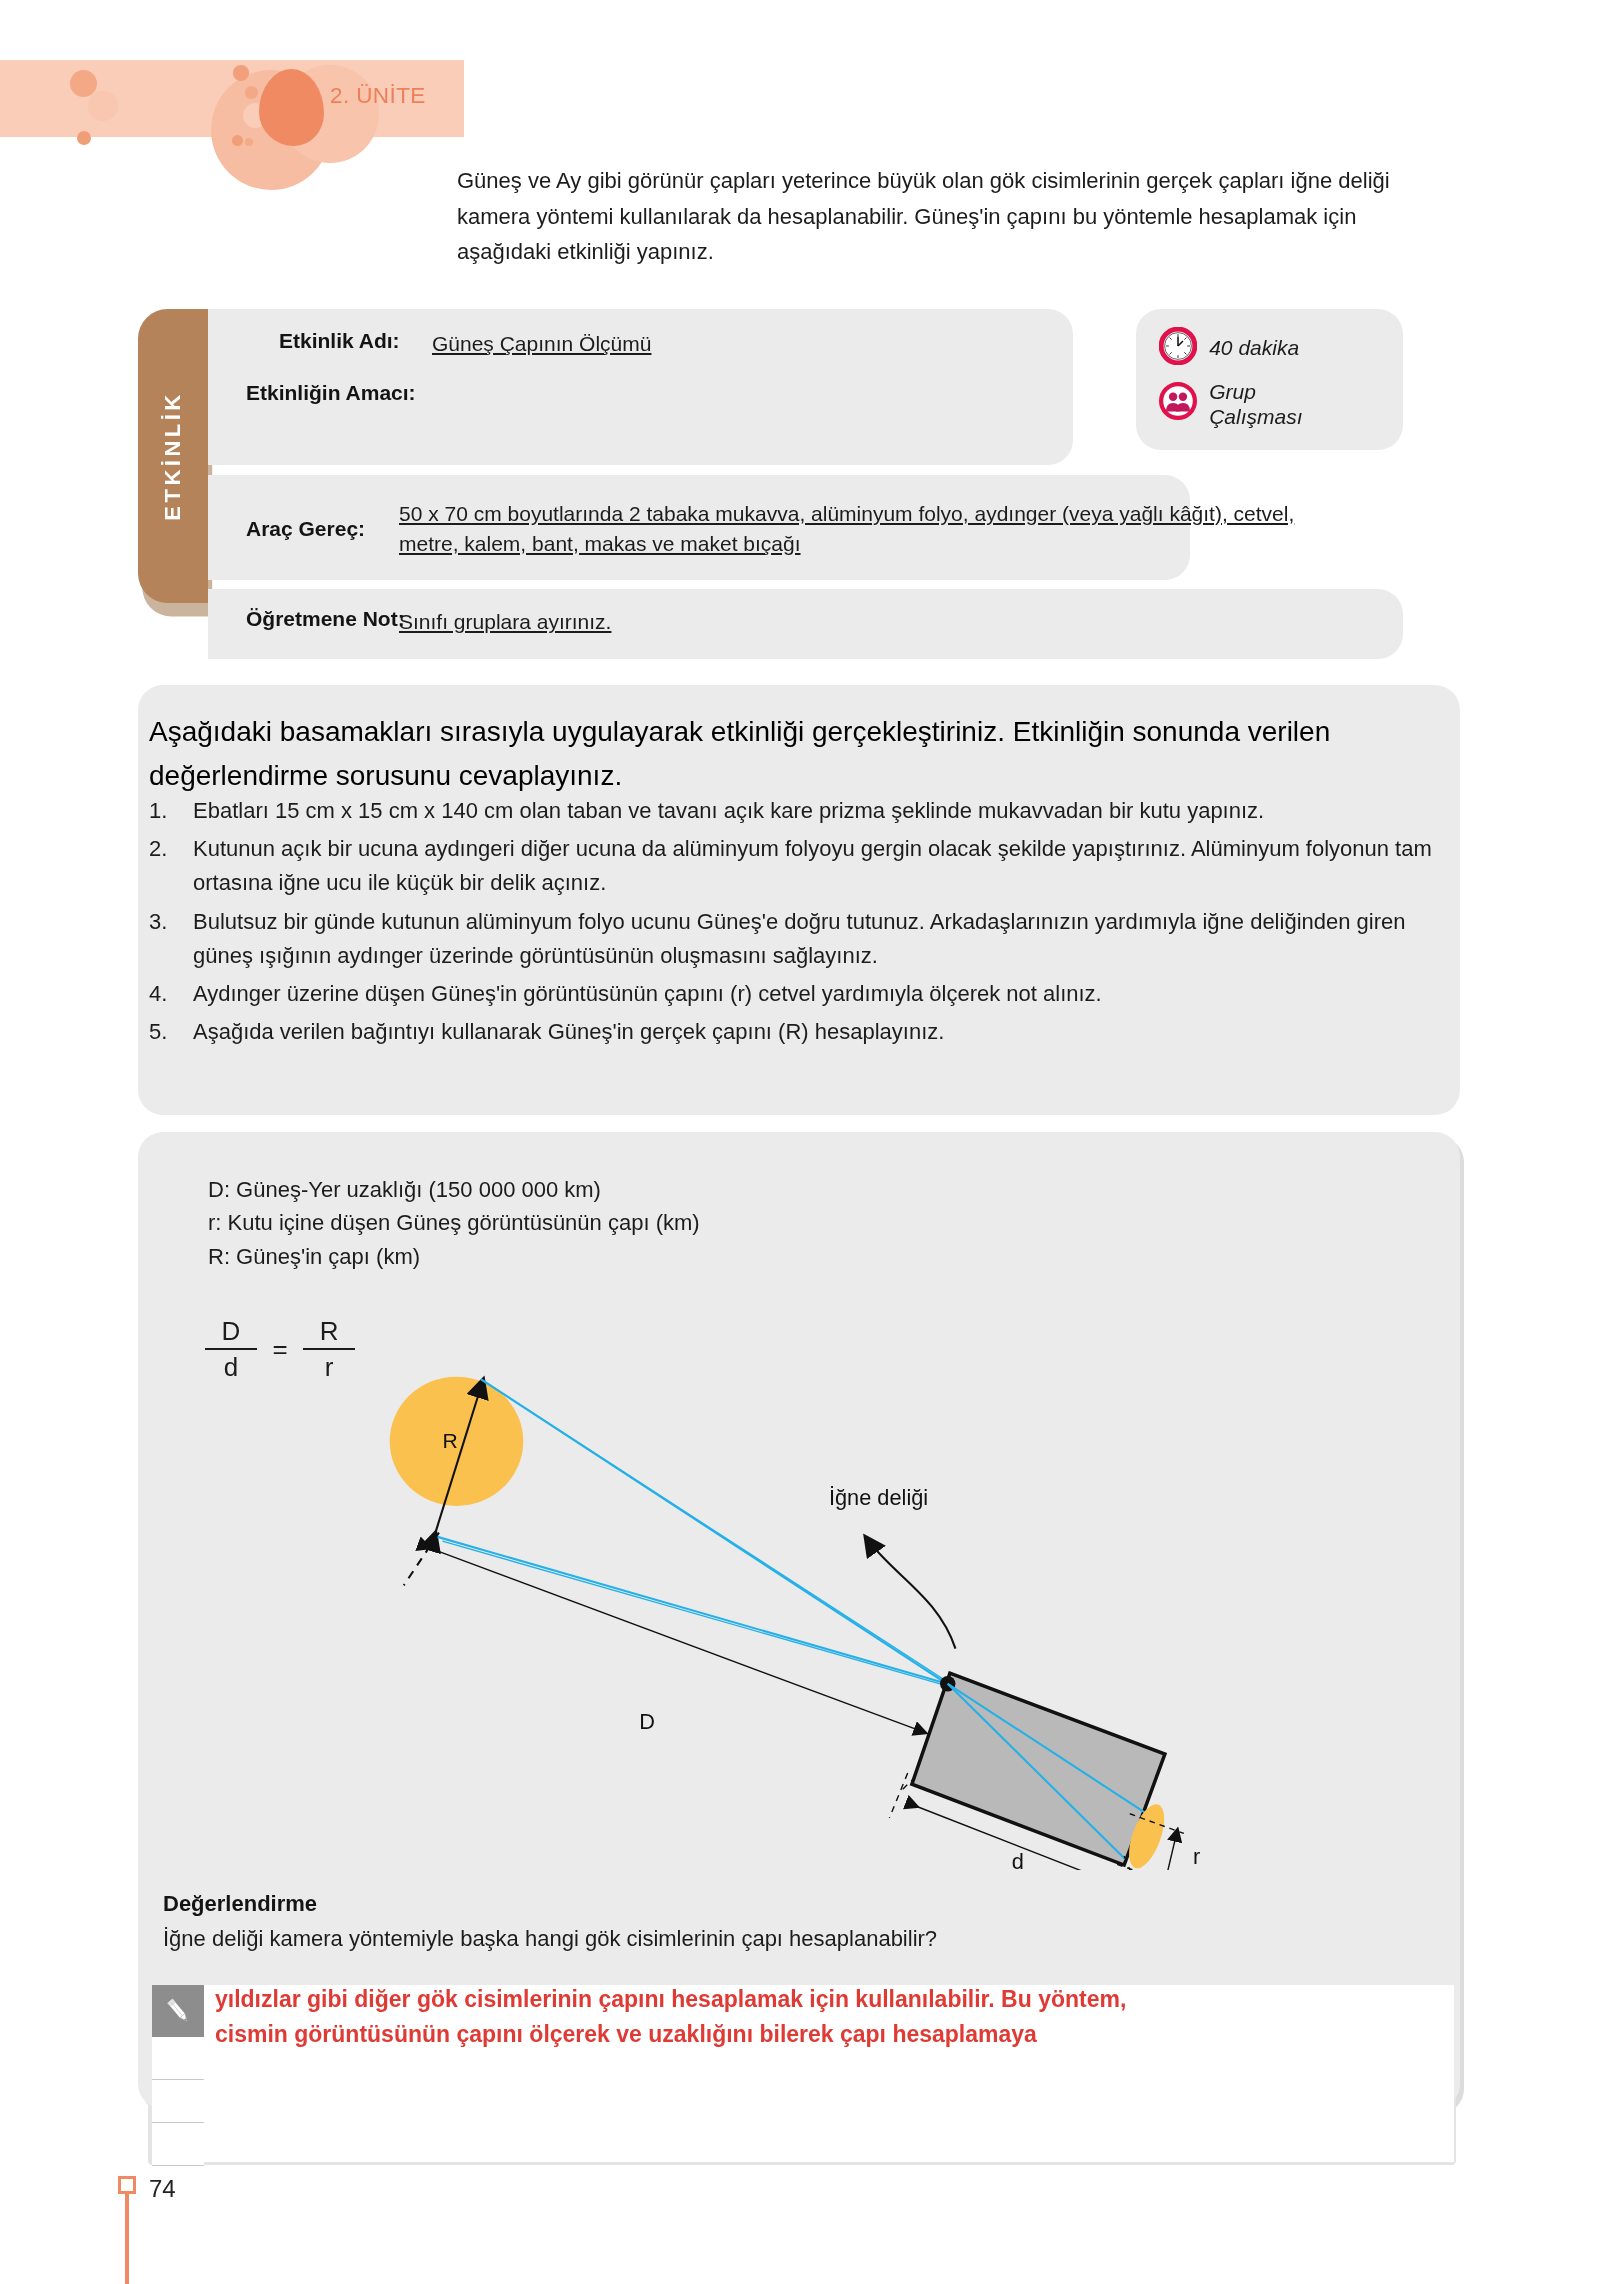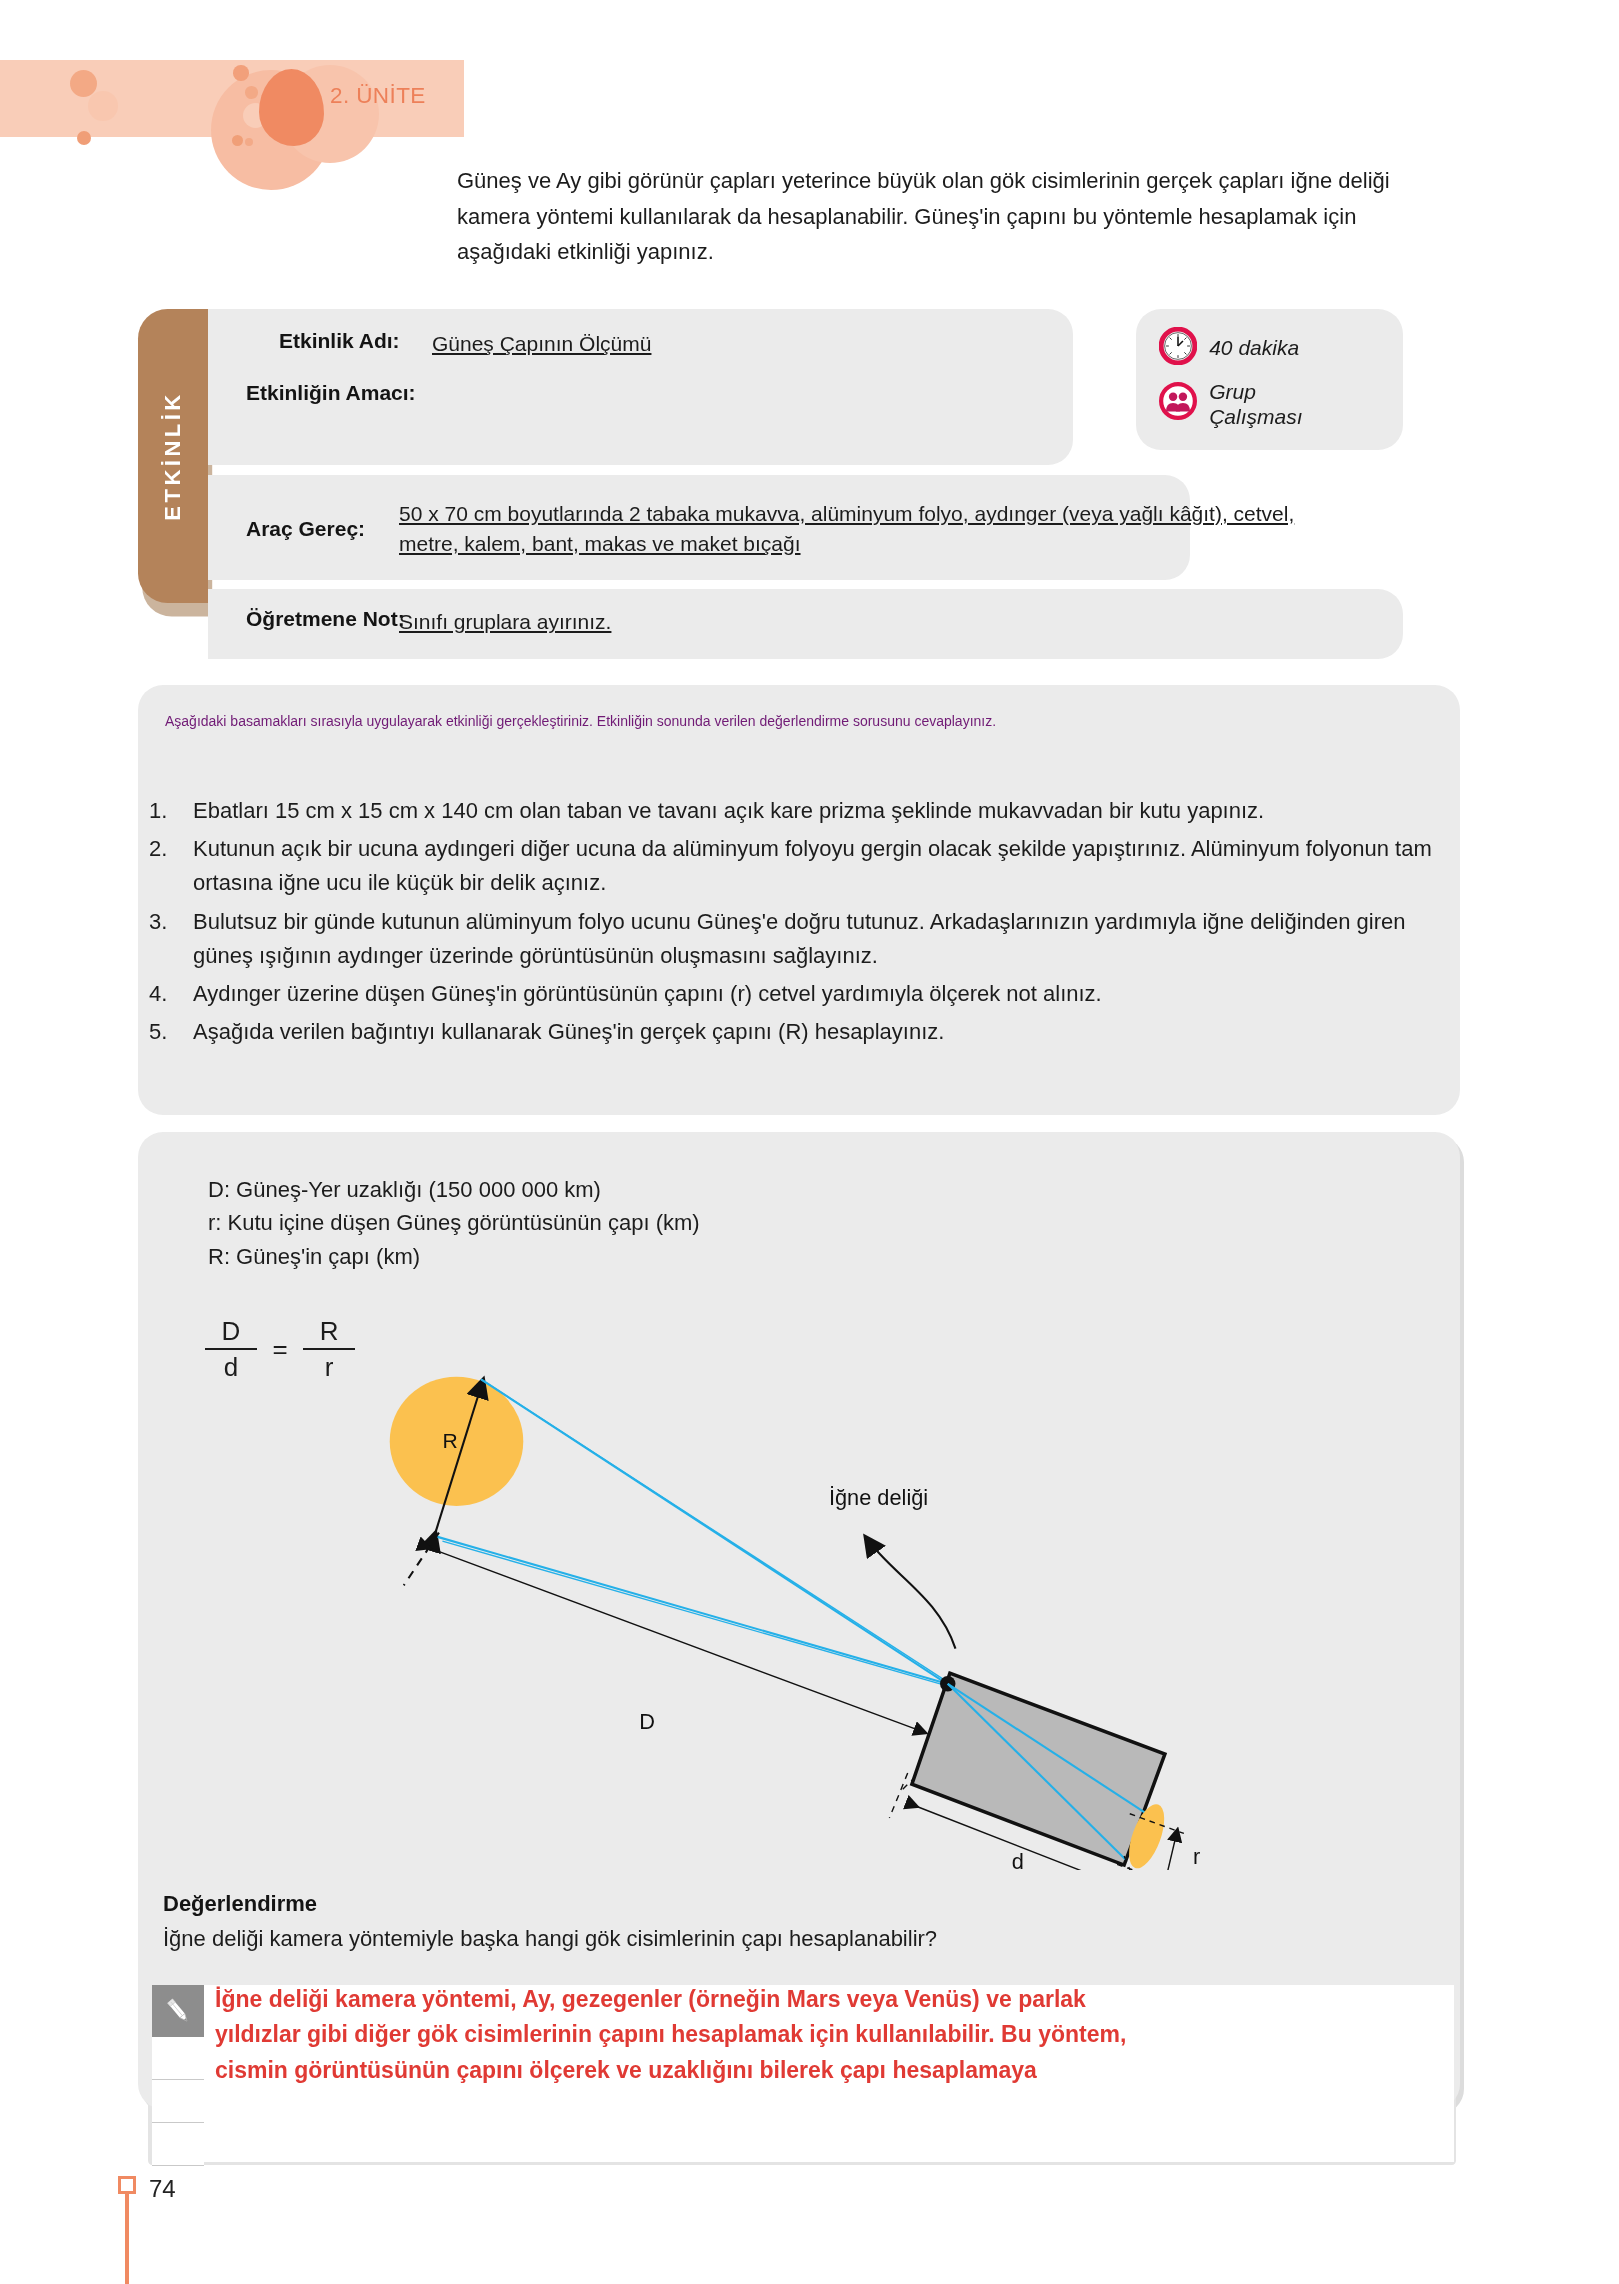--- a/index.html
+++ b/index.html
@@ -69,21 +69,21 @@
   .meta-item{display:flex;align-items:center;gap:12.7px;}
   .meta-txt{font-size:21px;color:#1c1c1c;line-height:1.2;font-style:italic;}
 
   
   .steps-card{
     position:absolute;left:138px;top:685px;width:1322px;height:430px;
     background:#ebebeb;border-radius:25px;
   }
   .steps-intro{
     position:absolute;left:149px;top:710px;width:1294px;
-    font-size:14px;line-height:1.58;color:#701a75;margin-left:16px;
+    font-size:28px;line-height:1.58;color:#000000;
   }
   .steps-list{
     position:absolute;left:149px;top:794px;width:1301px;
     font-size:22px;line-height:1.55;color:#1c1c1c;
   }
   .step{display:flex;margin-bottom:4.2px;}
   .step-num{width:44px;flex:0 0 44px;}
   .step-txt{flex:1;}
 
   
@@ -363,21 +363,20 @@
         <polygon points="22.7,39 24.5,43 26.3,39" fill="#8d8d8d"></polygon>
         <line x1="24.5" y1="8" x2="24.5" y2="33" stroke="#cfcfcf" stroke-width="1.2"></line>
       </g>
     </svg>
   </div>
   <div class="blank-cell"></div>
   <div class="blank-cell"></div>
   <div class="blank-cell"></div>
 </div>
 <div class="answer-text">
-  <div>İğne deliği kamera yöntemi, Ay, gezegenler (örneğin Mars veya Venüs) ve parlak</div>
   <div>yıldızlar gibi diğer gök cisimlerinin çapını hesaplamak için kullanılabilir. Bu yöntem,</div>
   <div>cismin görüntüsünün çapını ölçerek ve uzaklığını bilerek çapı hesaplamaya</div>
 </div>
 
 <div class="foot-mark"></div>
 <div class="foot-line"></div>
 <div class="page-num">74</div>
 
 
 </body></html>

